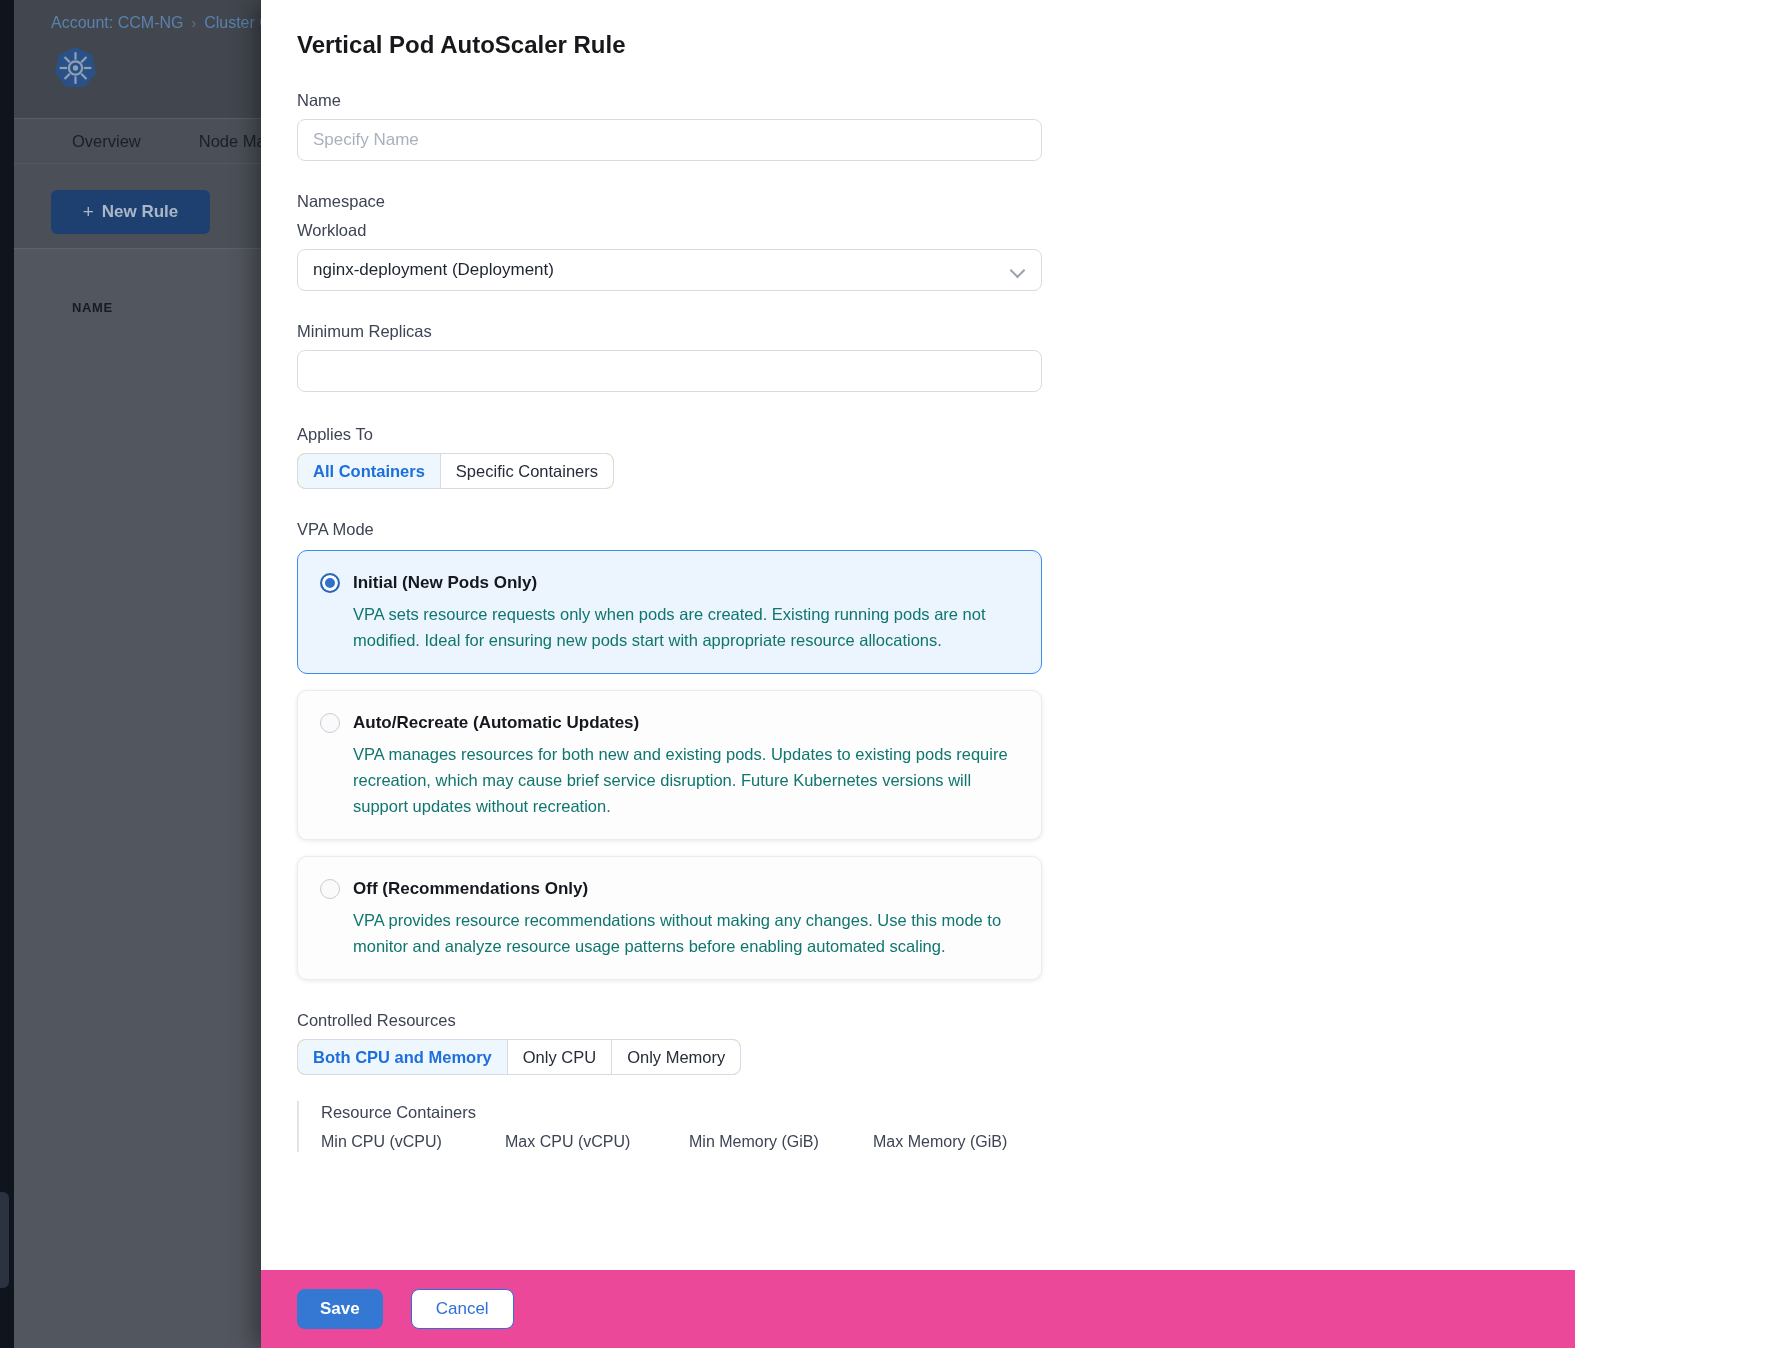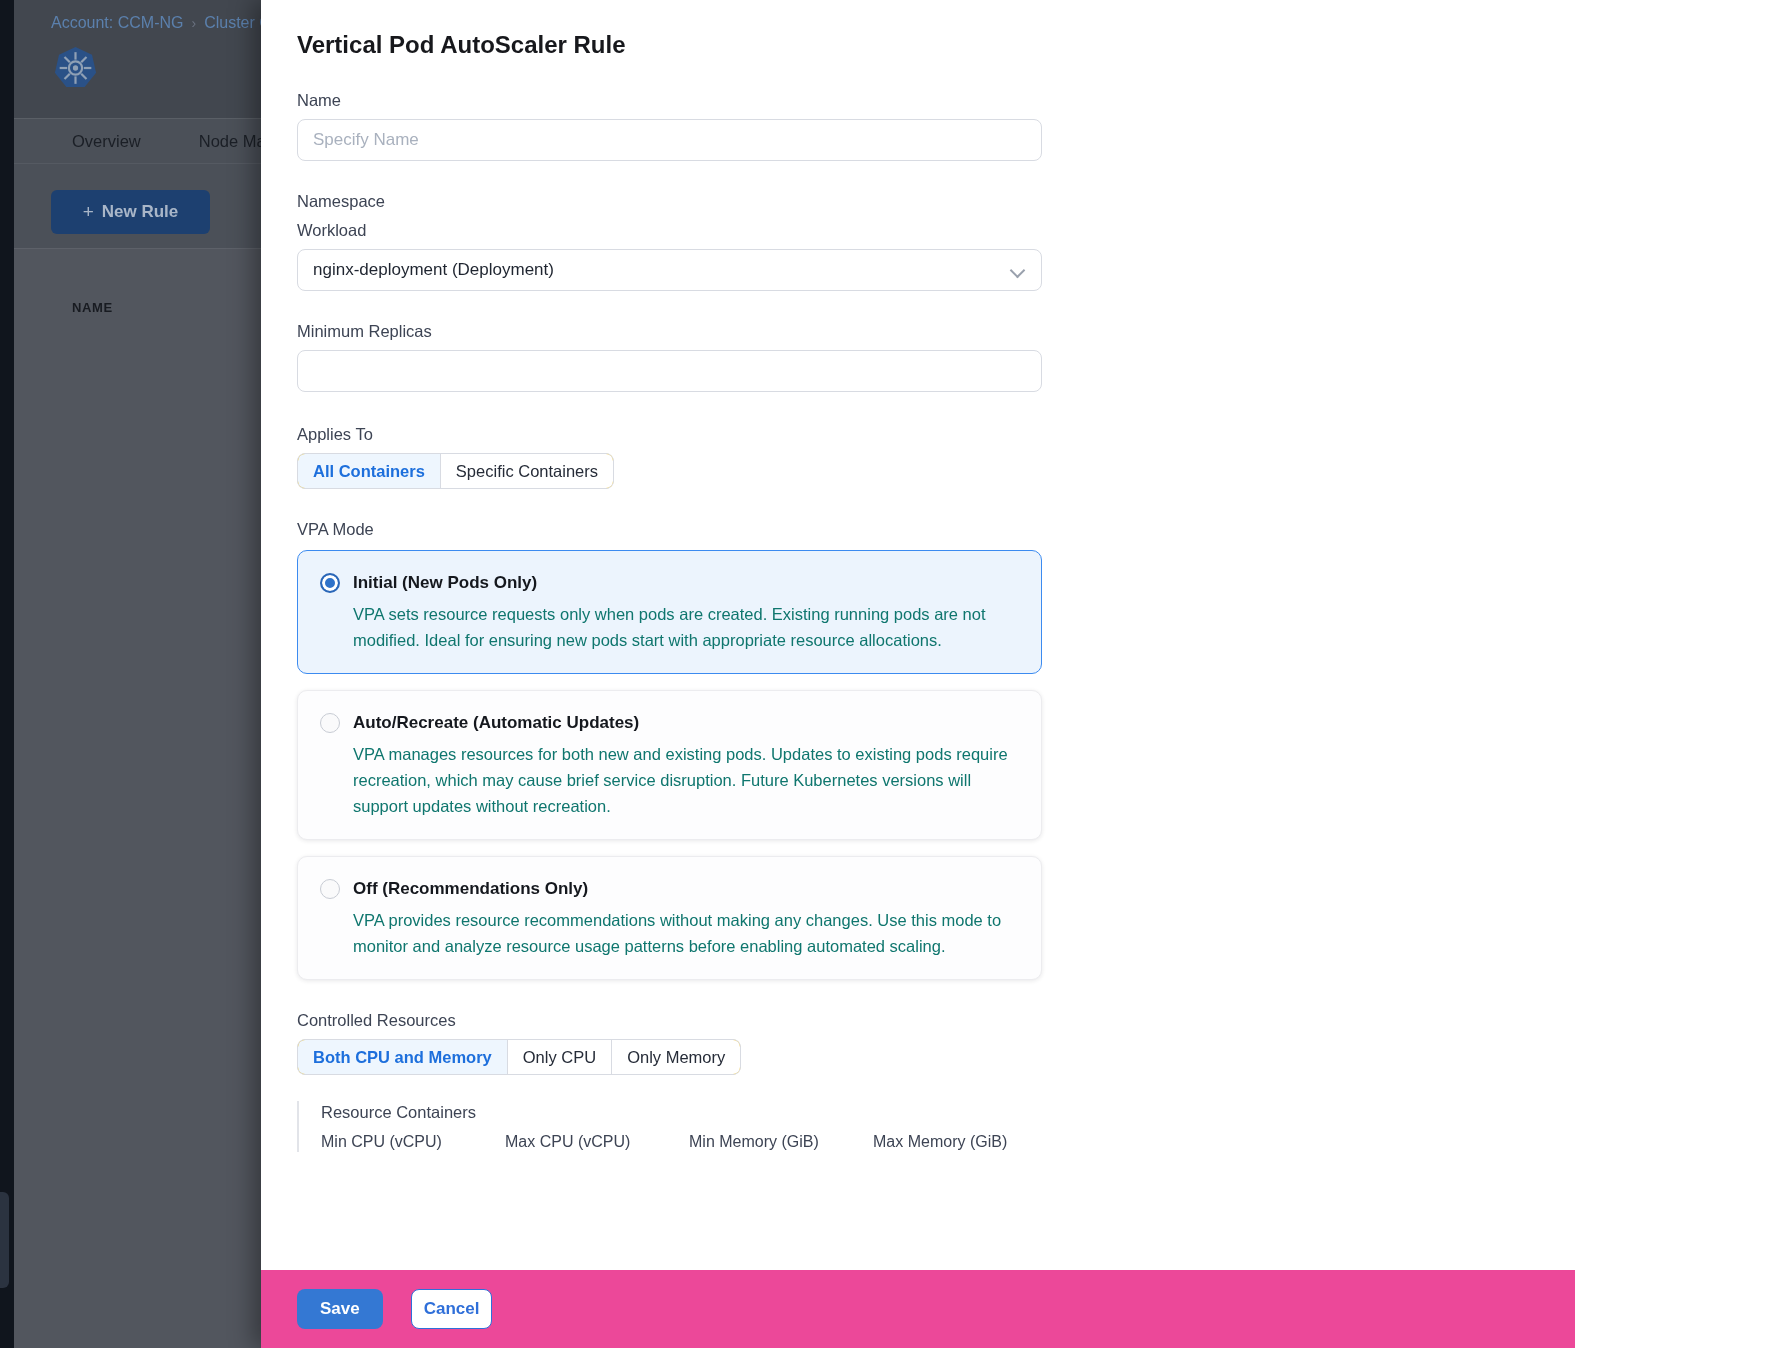--- a/index.html
+++ b/index.html
@@ -57,21 +57,21 @@
   .vpa-desc{margin:6px 0 0 33px;font-size:16.5px;line-height:26px;color:#0f766e;}
 
   .rb-panel{border-left:2px solid #e2e4e9;padding-left:22px;margin-top:26px;}
   .rb-heading{font-size:16.5px;line-height:22px;color:#3d4454;}
   .rb-cols{display:flex;margin-top:8px;}
   .rb-col{width:184px;font-size:16px;line-height:21px;color:#3d4454;flex:0 0 auto;}
   .rb-col:last-child{width:auto;}
 
   .drawer-footer{position:absolute;left:0;right:0;bottom:0;height:78px;background:#ec4899;display:flex;align-items:center;gap:28px;padding-left:36px;}
   .btn-save{border:none;background:#3478d3;color:#ffffff;font-weight:700;font-size:17px;padding:10px 23px;border-radius:8px;cursor:pointer;font-family:"Liberation Sans",sans-serif;}
-  .btn-cancel{background:#fff;border:1.5px solid #2f6fd9;color:#2f6fd9;font-weight:700;font-size:17px;padding:9px 12px;border-radius:8px;cursor:pointer;font-family:"Liberation Sans",sans-serif;}
+  .btn-cancel{background:#fff;border:1.5px solid #2f6fd9;color:#2f6fd9;font-weight:400;font-size:17px;padding:9px 24px;border-radius:8px;cursor:pointer;font-family:"Liberation Sans",sans-serif;}
 </style>
 </head>
 <body>
 
 <div class="screen">
 
   <div class="bg-page">
     <div class="bg-header">
       <div class="breadcrumb">
         <span class="crumb">Account: CCM-NG</span><span class="sep">›</span><span class="crumb">Cluster C</span>

